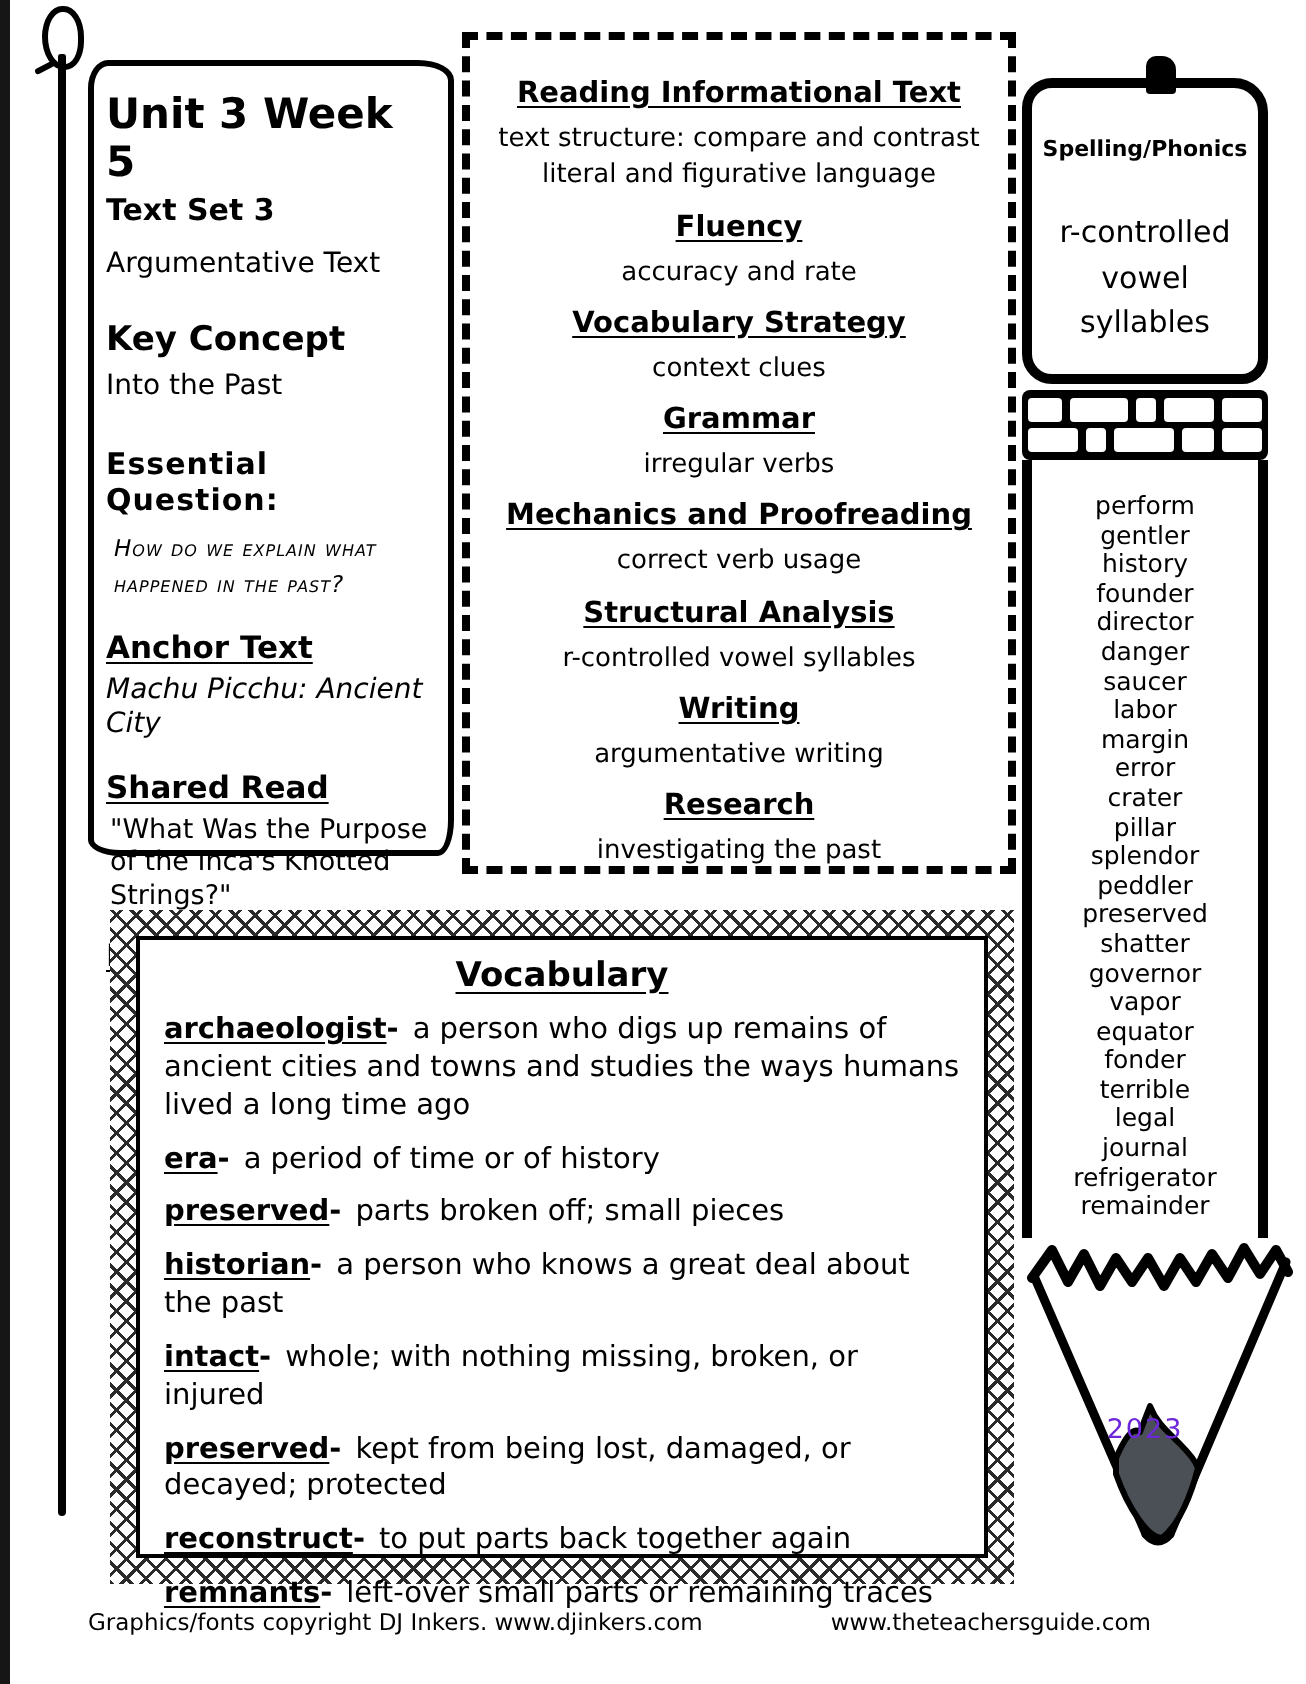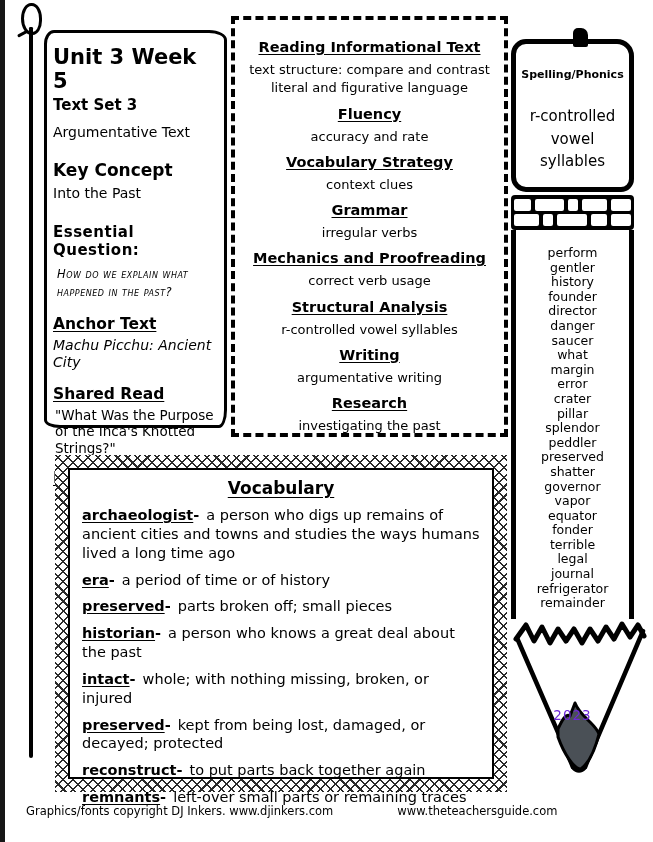--- a/index.html
+++ b/index.html
@@ -64,21 +64,21 @@
       repeating-linear-gradient(45deg,#2a2a2a 0 1.5px,transparent 1.5px 7px),
       repeating-linear-gradient(-45deg,#2a2a2a 0 1.5px,transparent 1.5px 7px);
   }
   .vocab-inner{background:#fff;border:2px solid #000;width:100%;height:100%;box-sizing:border-box;padding:5px 12px;}
   .vocab-title{text-align:center;font-size:17px;font-weight:bold;text-decoration:underline;text-underline-offset:3px;margin:3px 0 6px;}
   .vocab-entry{font-size:14.5px;line-height:1.3;margin:8px 0;}
   .term{font-weight:bold;text-decoration:underline;text-underline-offset:2px;}
   .dash{font-weight:bold;margin-right:7px;}
 
   
-  .footer{position:absolute;left:26px;top:804px;font-size:11.5px;display:flex;gap:64px;}
+  .footer{position:absolute;left:44px;top:804px;font-size:11.5px;display:flex;gap:64px;}
 </style>
 </head>
 <body>
 
 <div class="left-edge"></div>
 
 <div class="pole-loop"></div>
 <div class="pole"></div>
 <div class="pole-tie"></div>
 
@@ -141,21 +141,21 @@
     </div>
   </div>
   <div class="pencil-body">
     <div class="spelling-word">perform</div>
     <div class="spelling-word">gentler</div>
     <div class="spelling-word">history</div>
     <div class="spelling-word">founder</div>
     <div class="spelling-word">director</div>
     <div class="spelling-word">danger</div>
     <div class="spelling-word">saucer</div>
-    <div class="spelling-word">what</div>
+    <div class="spelling-word">labor</div>
     <div class="spelling-word">margin</div>
     <div class="spelling-word">error</div>
     <div class="spelling-word">crater</div>
     <div class="spelling-word">pillar</div>
     <div class="spelling-word">splendor</div>
     <div class="spelling-word">peddler</div>
     <div class="spelling-word">preserved</div>
     <div class="spelling-word">shatter</div>
     <div class="spelling-word">governor</div>
     <div class="spelling-word">vapor</div>

